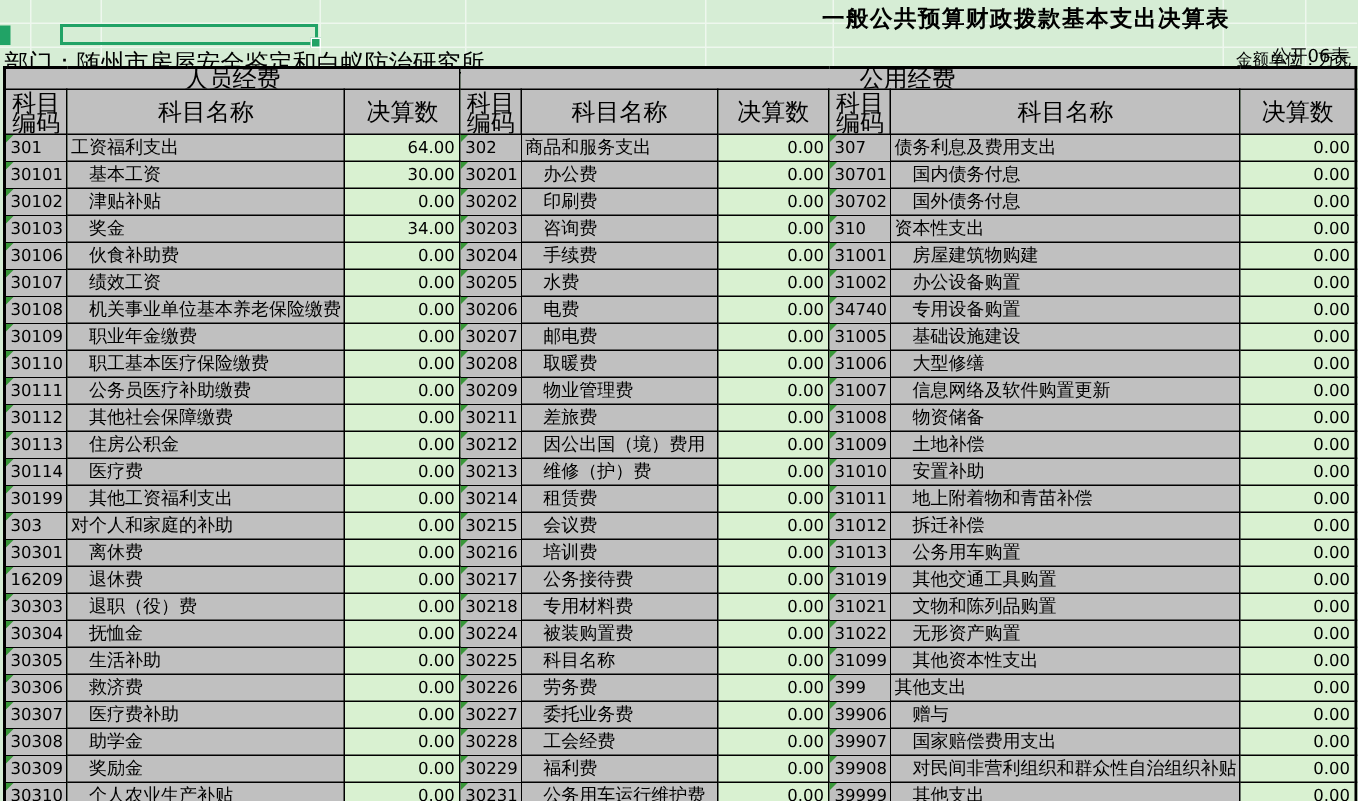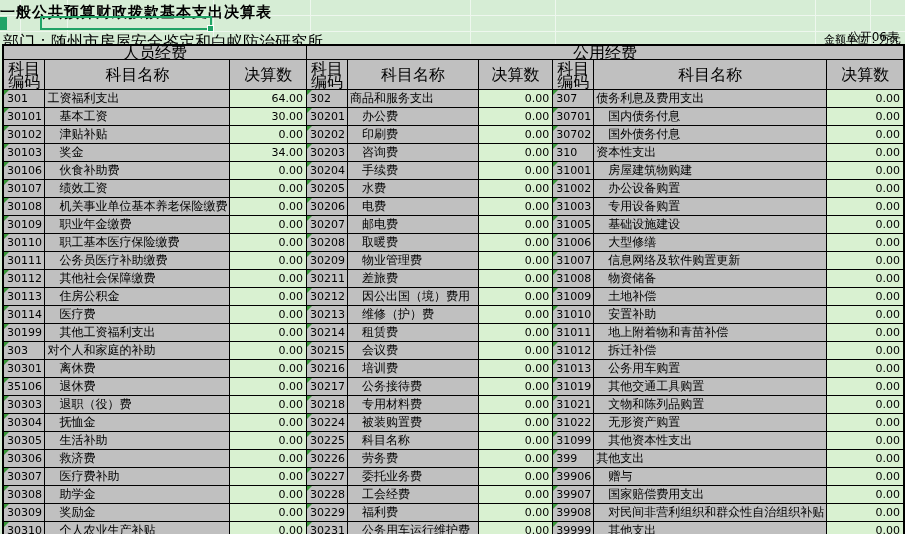--- a/index.html
+++ b/index.html
@@ -7,21 +7,21 @@
     width:905px;height:534px;overflow:hidden;position:relative;
     background:#d6edd5;
     font-family:"DejaVu Sans",sans-serif;
     color:#000;
   }
   
   .vgrid{position:absolute;top:0;width:1px;height:44px;background:#eef7ee;}
   .hgrid{position:absolute;left:0;width:905px;height:1px;background:#eef7ee;}
 
   .title{
-    position:absolute;top:3px;left:0;width:820px;text-align:left;
+    position:absolute;top:3px;left:0;width:820px;text-align:right;
     font-size:15px;font-weight:600;letter-spacing:1px;
   }
   .sheet-label{position:absolute;top:29px;right:6px;font-size:12px;}
   .unit-label{position:absolute;top:32px;right:4px;font-size:11px;}
   .dept-label{
     position:absolute;top:32px;left:3px;font-size:16px;
     text-decoration:underline;
   }
   .note{position:absolute;top:521px;left:3px;font-size:12px;line-height:14px;margin-top:24px;}
 
@@ -186,21 +186,21 @@
         <td class="name indent">办公设备购置</td>
         <td class="val">0.00</td>
       </tr>
       <tr>
         <td class="code tri">30108</td>
         <td class="name indent">机关事业单位基本养老保险缴费</td>
         <td class="val">0.00</td>
         <td class="code tri">30206</td>
         <td class="name indent">电费</td>
         <td class="val">0.00</td>
-        <td class="code tri">31003</td>
+        <td class="code tri">34740</td>
         <td class="name indent">专用设备购置</td>
         <td class="val">0.00</td>
       </tr>
       <tr>
         <td class="code tri">30109</td>
         <td class="name indent">职业年金缴费</td>
         <td class="val">0.00</td>
         <td class="code tri">30207</td>
         <td class="name indent">邮电费</td>
         <td class="val">0.00</td>
@@ -290,21 +290,21 @@
         <td class="name indent">离休费</td>
         <td class="val">0.00</td>
         <td class="code tri">30216</td>
         <td class="name indent">培训费</td>
         <td class="val">0.00</td>
         <td class="code tri">31013</td>
         <td class="name indent">公务用车购置</td>
         <td class="val">0.00</td>
       </tr>
       <tr>
-        <td class="code tri">35106</td>
+        <td class="code tri">16209</td>
         <td class="name indent">退休费</td>
         <td class="val">0.00</td>
         <td class="code tri">30217</td>
         <td class="name indent">公务接待费</td>
         <td class="val">0.00</td>
         <td class="code tri">31019</td>
         <td class="name indent">其他交通工具购置</td>
         <td class="val">0.00</td>
       </tr>
       <tr>

